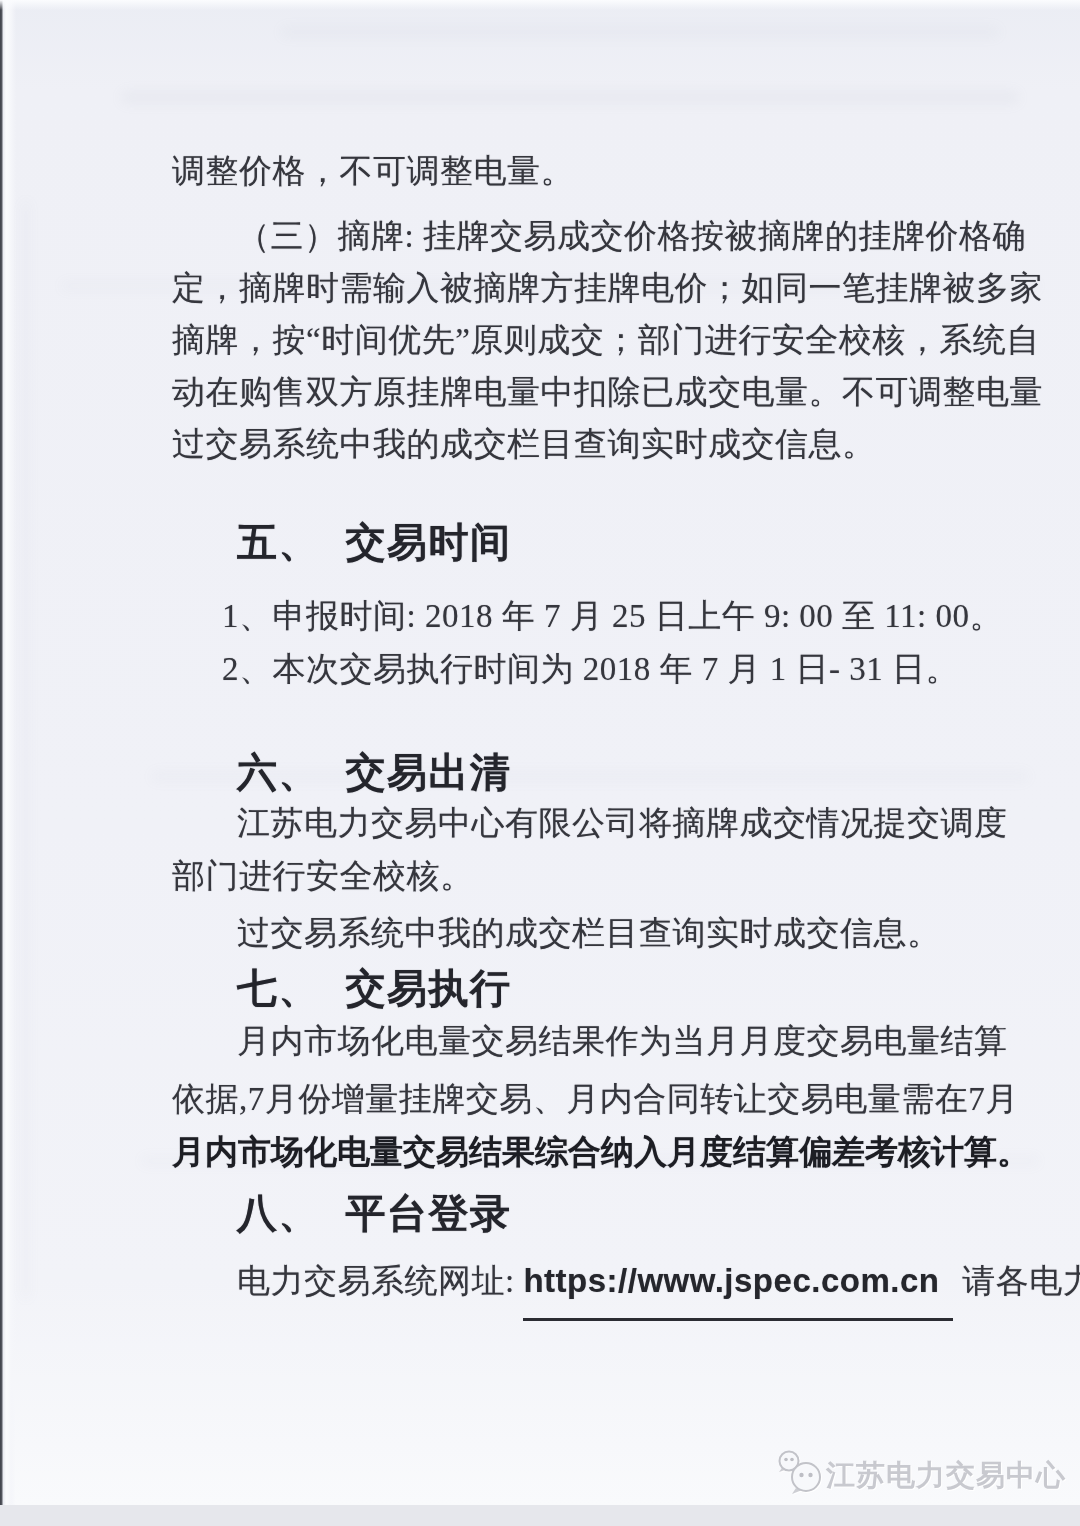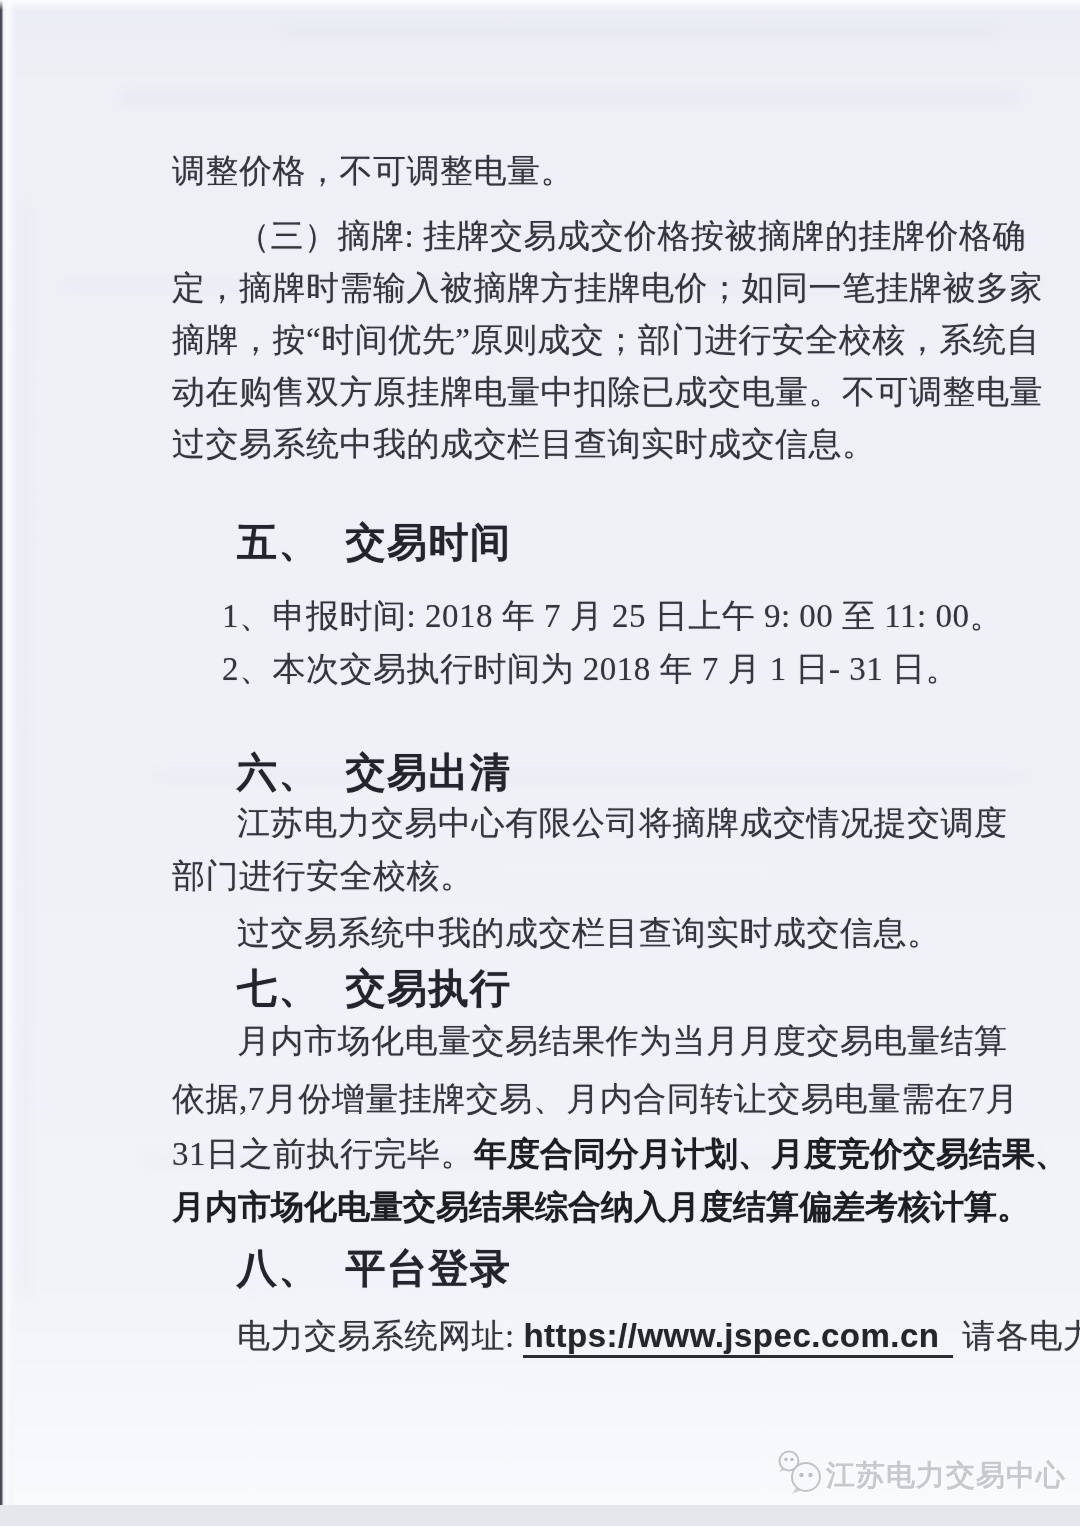--- a/index.html
+++ b/index.html
@@ -32,21 +32,21 @@
     color:#24252c;text-indent:65px;letter-spacing:1.5px;
     text-shadow:0 0 1px rgba(30,31,38,.5);
   }
   .bold{
     font-family:"Liberation Sans","DejaVu Sans",sans-serif;
     font-weight:700;color:#1d1e24;letter-spacing:0;
   }
   .url{
     font-family:"Liberation Sans","DejaVu Sans",sans-serif;
     font-weight:700;color:#25262c;
-    border-bottom:3px solid #2b2c33;padding-right:14px;padding-bottom:1px;
+    border-bottom:3px solid #2b2c33;padding-right:14px;padding-bottom:19px;
   }
   .watermark{
     position:absolute;left:776px;top:1450px;height:52px;
     display:flex;align-items:center;
     font-family:"Liberation Sans","DejaVu Sans",sans-serif;
     font-weight:700;font-size:29px;letter-spacing:1px;
     color:#c8c9cf;text-shadow:1px 1px 0 #ffffff;
   }
   .watermark svg{filter:drop-shadow(1px 1px 0 #ffffff);}
 </style>
@@ -80,23 +80,20 @@
     <p class="line indent-sm" style="margin-top:1px">2、本次交易执行时间为 2018 年 7 月 1 日- 31 日。</p>
 
     <h2 class="heading" style="margin-top:57px">六、 交易出清</h2>
     <p class="line indent" style="margin-top:-3px">江苏电力交易中心有限公司将摘牌成交情况提交调度</p>
     <p class="line" style="margin-top:1px">部门进行安全校核。</p>
     <p class="line indent" style="margin-top:5px">过交易系统中我的成交栏目查询实时成交信息。</p>
 
     <h2 class="heading" style="margin-top:9px">七、 交易执行</h2>
     <p class="line indent" style="margin-top:-1px">月内市场化电量交易结果作为当月月度交易电量结算</p>
     <p class="line" style="margin-top:6px">依据,7月份增量挂牌交易、月内合同转让交易电量需在7月</p>
-    <p class="line" style="margin-top:3px">
-      <span>31日之前执行完毕。</span><span class="bold">年度合同分月计划、月度竞价交易结果、</span>
-    </p>
     <p class="line bold" style="margin-top:1px">月内市场化电量交易结果综合纳入月度结算偏差考核计算。</p>
 
     <h2 class="heading" style="margin-top:15px">八、 平台登录</h2>
     <p class="line indent" style="margin-top:14px">
       <span>电力交易系统网址: </span><span class="url">https://www.jspec.com.cn</span><span> 请各电力</span>
     </p>
 
   </div>
 
   <div class="watermark">

